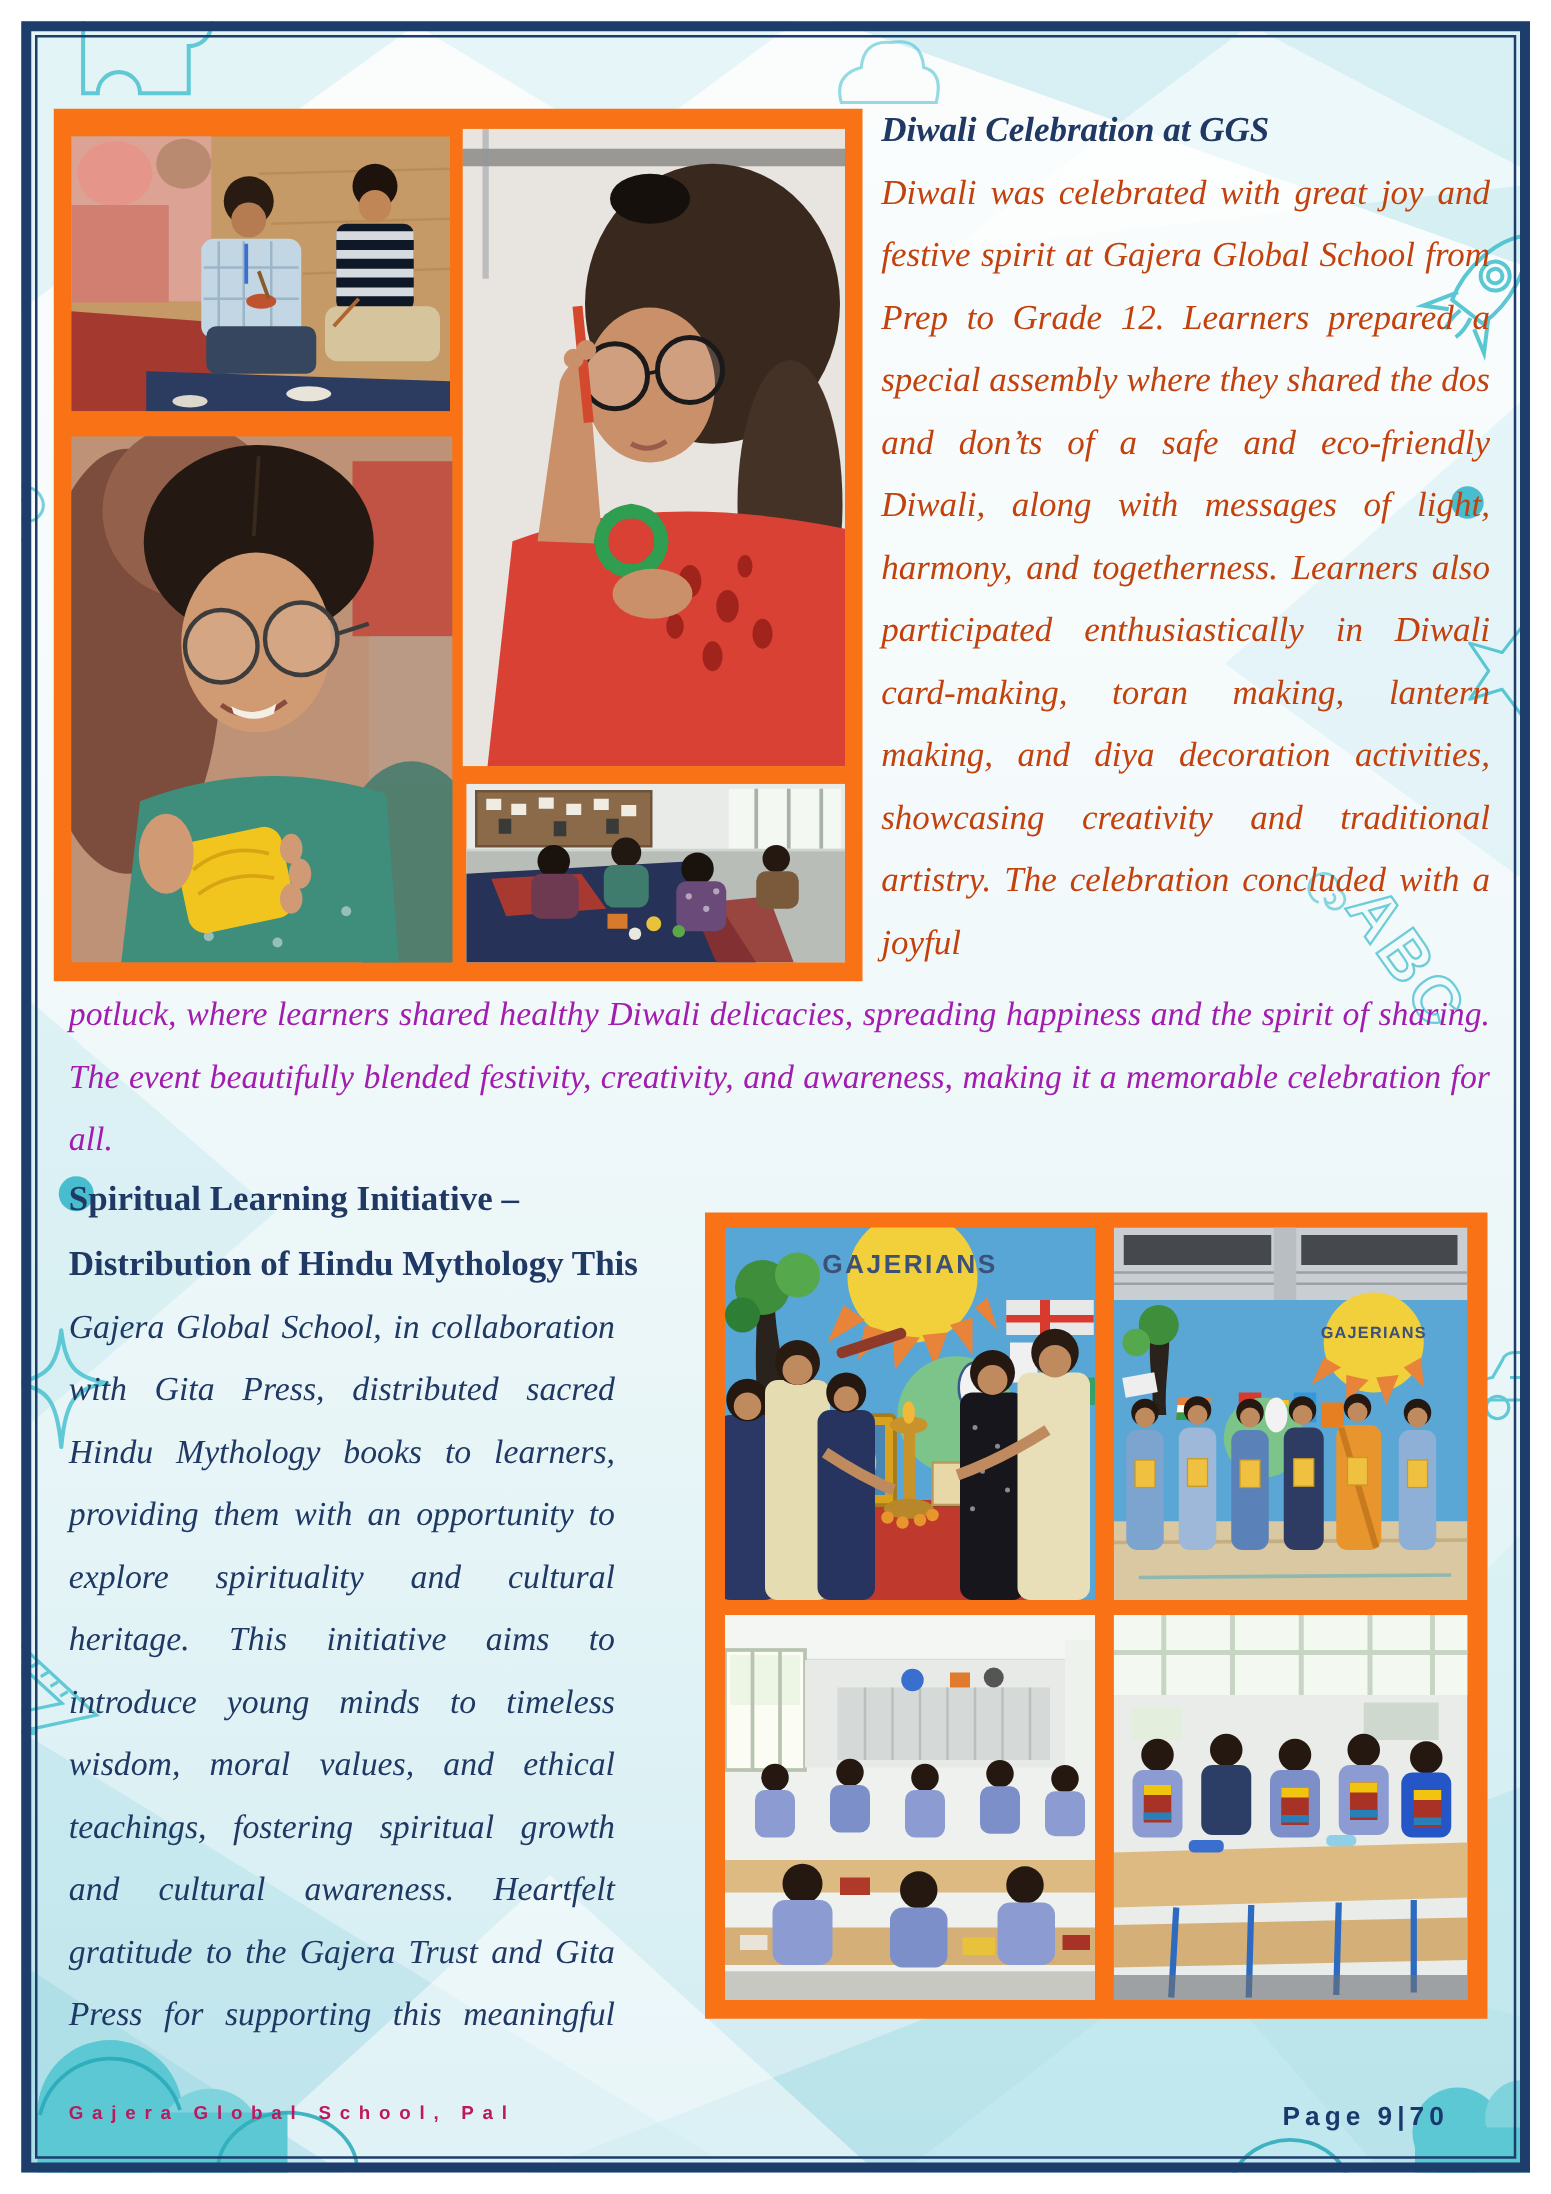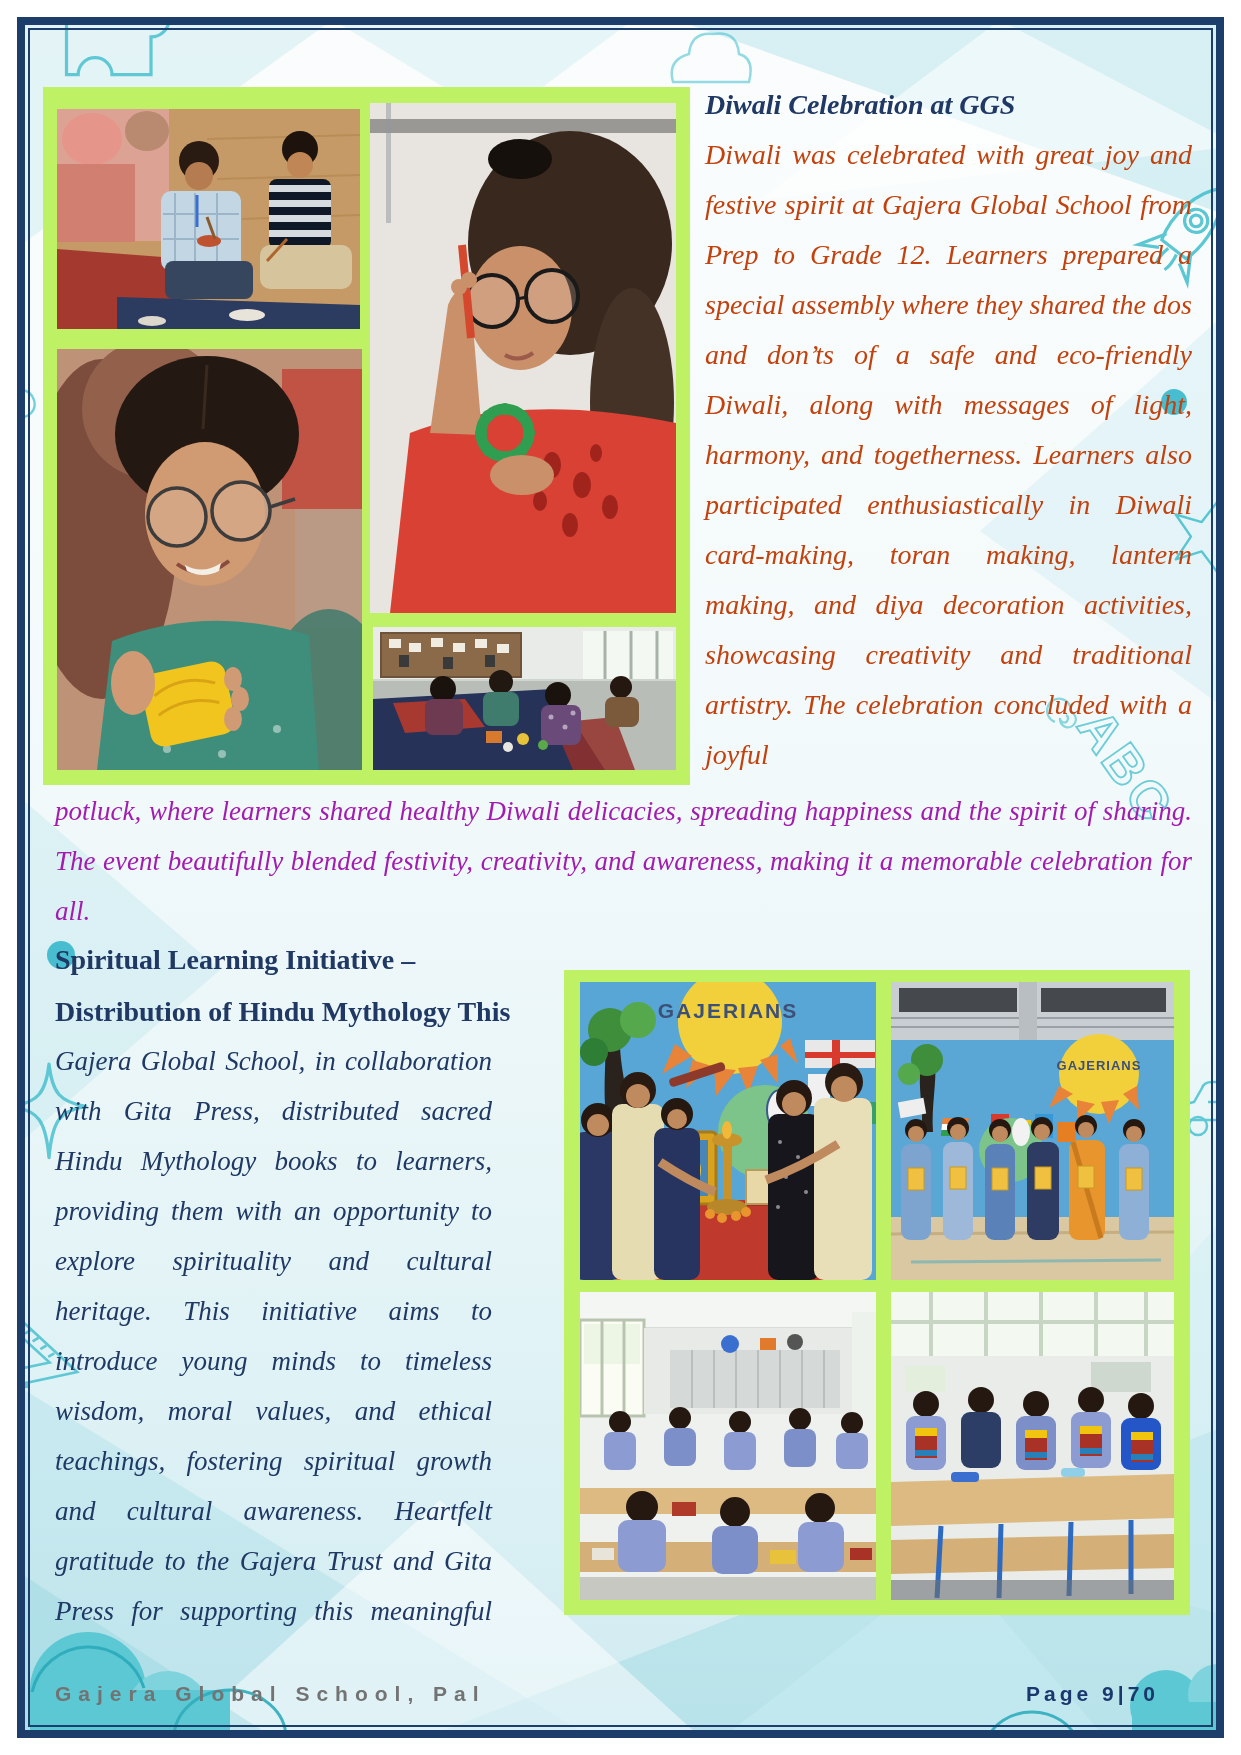--- a/index.html
+++ b/index.html
@@ -9,37 +9,37 @@
   }
   
   .bg{position:absolute;inset:0;z-index:1;clip-path:inset(17px);
       background:linear-gradient(180deg,#fbfdfd 0%,#f4fafb 38%,#eaf6f8 62%,#daf0f4 86%,#cfeaf0 100%);}
   .tri{position:absolute;}
   .doodle{position:absolute;}
   
   .border-outer{position:absolute;inset:17px;border:8px solid #1d3d6b;z-index:7;pointer-events:none;}
   .border-inner{position:absolute;inset:28px;border:2px solid #1d3d6b;z-index:7;pointer-events:none;}
   
-  .collage{position:absolute;background:#bef264;z-index:3;}
+  .collage{position:absolute;background:#f97316;z-index:3;}
   .collage svg{position:absolute;display:block;}
   .sec1{position:absolute;left:705px;top:80px;width:487px;z-index:4;}
   .sec1 h2{margin:0;font-size:28px;line-height:50px;font-weight:bold;font-style:italic;color:#1f3864;}
   .sec1 p{margin:0;font-size:28px;line-height:50px;font-style:italic;color:#c2410c;
           text-align:justify;text-align-last:justify;}
   .cont1{position:absolute;left:55px;top:786px;width:1137px;margin:0;z-index:4;
          font-size:27px;line-height:50px;font-style:italic;color:#a21caf;text-align:justify;}
   .sec2head{position:absolute;left:55px;top:934px;z-index:4;font-size:28px;line-height:52px;
             font-weight:bold;color:#1f3864;white-space:nowrap;}
   .sec2body{position:absolute;left:55px;top:1036px;width:437px;margin:0;z-index:4;
             font-size:27px;line-height:50px;font-style:italic;color:#1f3864;
             text-align:justify;text-align-last:justify;}
   .cont2{position:absolute;left:55px;top:1614px;width:1137px;margin:0;z-index:4;
          font-size:27px;line-height:50px;font-style:italic;color:#1f3864;}
   .footerL{position:absolute;left:55px;top:1682px;z-index:5;font-family:"Liberation Sans",sans-serif;
-           font-weight:bold;font-size:21px;letter-spacing:7px;color:#737373;}
+           font-weight:bold;font-size:15px;letter-spacing:7px;color:#be185d;}
   .footerR{position:absolute;right:82px;top:1682px;z-index:5;font-family:"Liberation Sans",sans-serif;
            font-weight:bold;font-size:21px;letter-spacing:4px;color:#1b386d;}
 </style>
 </head>
 <body>
 
 <div id="page">
 
   <div class="bg">
 

